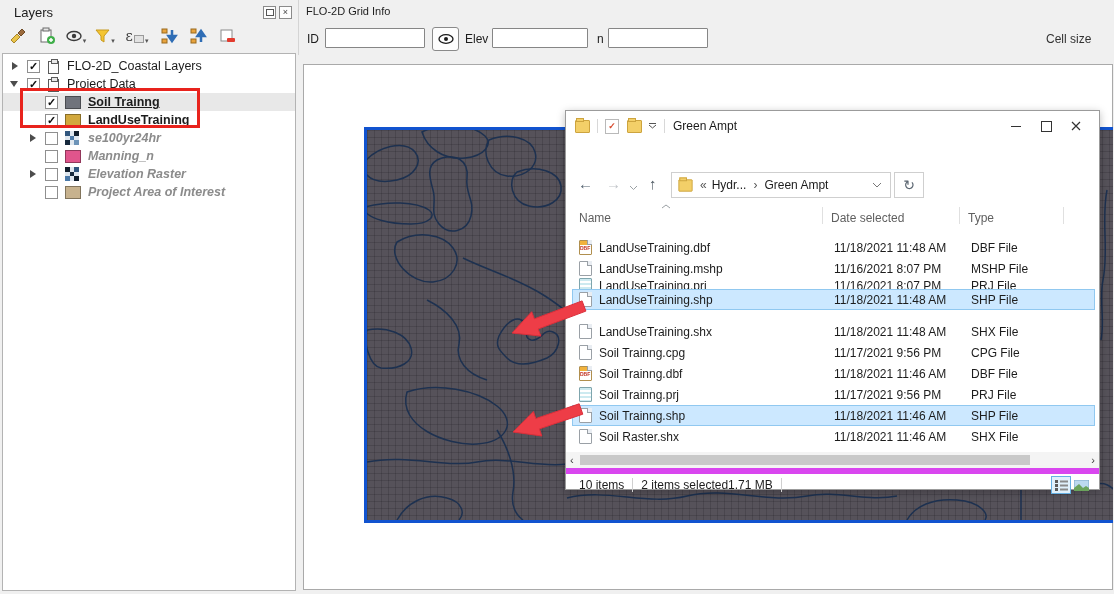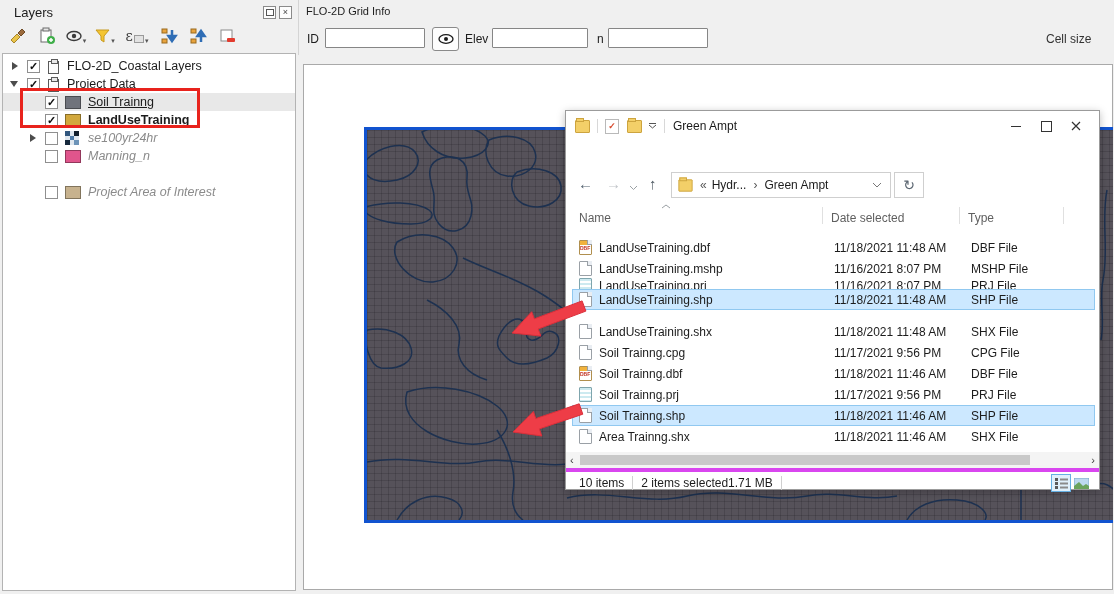--- a/index.html
+++ b/index.html
@@ -23,21 +23,21 @@
   .tree{left:2px;top:53px;width:294px;height:538px;background:#fff;border:1px solid #b3b3b3;box-sizing:border-box}
   .trow{position:absolute;left:0;width:292px;height:18px;display:flex;align-items:center}
   .trow .lbl{font-size:12.5px;white-space:nowrap}
   .exp-r{width:0;height:0;border-left:6px solid #4c4c4c;border-top:4px solid transparent;border-bottom:4px solid transparent;position:absolute}
   .exp-d{width:0;height:0;border-top:6px solid #4c4c4c;border-left:4px solid transparent;border-right:4px solid transparent;position:absolute}
   .cbx{position:absolute;width:13px;height:13px;border:1px solid #8f8f8f;background:#fff;box-sizing:border-box;
        display:flex;align-items:center;justify-content:center;font-size:11px;font-weight:bold;color:#111;line-height:1}
   .grp-ico{position:absolute;width:11px;height:13px;border:1px solid #5a5a5a;background:#fcfcfc;box-sizing:border-box}
   .grp-ico::after{content:"";position:absolute;left:2px;top:-3px;width:5px;height:3px;border:1px solid #5a5a5a;background:#e9e9e9}
   .swatch{position:absolute;width:16px;height:13px;border:1px solid rgba(0,0,0,.35);box-sizing:border-box}
-  .it{font-style:italic;color:#8b8b8b;font-weight:400}
+  .it{font-style:italic;color:#8b8b8b;font-weight:700}
   .annot-rect{border:3px solid #e8231d;box-sizing:border-box;z-index:10}
   
   .canvas{left:303px;top:64px;width:810px;height:526px;background:#fff;border:1px solid #a9a9a9;box-sizing:border-box}
   .mappoly{position:absolute;left:60px;top:62px;width:749px;height:396px;background:#56525a;
            border:3px solid #1153cf;border-right:none;box-sizing:border-box;
            background-image:
              repeating-linear-gradient(to right, rgba(20,18,24,.18) 0 1px, transparent 1px 7px),
              repeating-linear-gradient(to bottom, rgba(20,18,24,.18) 0 1px, transparent 1px 7px)}
   
   .win{left:565px;top:110px;width:535px;height:380px;background:#fff;border:1px solid #9b9b9b;
@@ -165,21 +165,21 @@
   </div>
   <div class="trow" style="top:21px">
     <span class="exp-d" style="left:7px"></span>
     <span class="cbx" style="left:24px">✓</span>
     <span class="grp-ico" style="left:45px;top:4px"></span>
     <span class="lbl" style="position:absolute;left:64px">Project Data</span>
   </div>
   <div class="trow" style="top:39px;background:#e8e8e8">
     <span class="cbx" style="left:42px">✓</span>
     <span class="swatch" style="left:62px;background:#70737c"></span>
-    <span class="lbl" style="position:absolute;left:85px;font-weight:normal;text-decoration:underline">Soil Trainng</span>
+    <span class="lbl" style="position:absolute;left:85px;font-weight:bold;text-decoration:underline">Soil Trainng</span>
   </div>
   <div class="trow" style="top:57px">
     <span class="cbx" style="left:42px">✓</span>
     <span class="swatch" style="left:62px;background:#d2a83d"></span>
     <span class="lbl" style="position:absolute;left:85px;font-weight:bold">LandUseTraining</span>
   </div>
   <div class="trow" style="top:75px">
     <span class="exp-r" style="left:27px"></span>
     <span class="cbx" style="left:42px"></span>
     <span style="position:absolute;left:62px;top:2px">
@@ -191,20 +191,35 @@
           <rect y="9" width="5" height="5" fill="#17293c"></rect>
           <rect x="9" y="9" width="5" height="5" fill="#6d94b8"></rect>
         </svg>
     </span>
     <span class="lbl it" style="position:absolute;left:85px">se100yr24hr</span>
   </div>
   <div class="trow" style="top:93px">
     <span class="cbx" style="left:42px"></span>
     <span class="swatch" style="left:62px;background:#e0558c"></span>
     <span class="lbl it" style="position:absolute;left:85px">Manning_n</span>
+  </div>
+  <div class="trow" style="top:111px">
+    <span class="exp-r" style="left:27px"></span>
+    <span class="cbx" style="left:42px"></span>
+    <span style="position:absolute;left:62px;top:2px">
+      <svg width="14" height="14" viewBox="0 0 14 14">
+          <rect width="14" height="14" fill="#dfe7ef"></rect>
+          <rect width="5" height="5" fill="#101d2b"></rect>
+          <rect x="9" width="5" height="5" fill="#30567e"></rect>
+          <rect x="5" y="5" width="4" height="4" fill="#17293c"></rect>
+          <rect y="9" width="5" height="5" fill="#4b79a8"></rect>
+          <rect x="9" y="9" width="5" height="5" fill="#101d2b"></rect>
+        </svg>
+    </span>
+    <span class="lbl it" style="position:absolute;left:85px">Elevation Raster</span>
   </div>
   <div class="trow" style="top:129px">
     <span class="cbx" style="left:42px"></span>
     <span class="swatch" style="left:62px;background:#c7b28e"></span>
     <span class="lbl it" style="position:absolute;left:85px">Project Area of Interest</span>
   </div>
 </div>
 <div class="abs annot-rect" style="left:20px;top:88px;width:180px;height:40px"></div>
 
 <div class="abs canvas">
@@ -352,32 +367,32 @@
     <span class="ftype">PRJ File</span>
   </div>
   <div class="frow sel" style="top:294px">
     <span class="ficon"></span>
     <span class="fname">Soil Trainng.shp</span>
     <span class="fdate">11/18/2021 11:46 AM</span>
     <span class="ftype">SHP File</span>
   </div>
   <div class="frow" style="top:315px">
     <span class="ficon"></span>
-    <span class="fname">Area Trainng.shx</span>
+    <span class="fname">Soil Raster.shx</span>
     <span class="fdate">11/18/2021 11:46 AM</span>
     <span class="ftype">SHX File</span>
   </div>
 
   <div style="position:absolute;left:0;top:341px;width:100%;height:16px;background:#f4f4f4;display:flex;align-items:center">
     <span style="margin-left:4px;font-size:11px;color:#404040;line-height:1">‹</span>
     <div style="margin-left:6px;width:450px;height:10px;background:#c9c9c9"></div>
     <span style="position:absolute;right:4px;font-size:11px;color:#404040;line-height:1">›</span>
   </div>
 
-  <div style="position:absolute;left:0;top:357px;width:100%;height:22px;display:flex;align-items:center;border-top:4px solid #d946ef">
+  <div style="position:absolute;left:0;top:357px;width:100%;height:22px;display:flex;align-items:center;border-top:6px solid #d946ef">
     <span style="margin-left:13px">10 items</span>
     <span class="sbar-sep"></span>
     <span>2 items selected</span>
     <span style="margin-left:0">1.71 MB</span>
     <span class="sbar-sep"></span>
     <span style="flex:1"></span>
     <span class="viewbtn on">
       <svg width="13" height="11" viewBox="0 0 13 11">
         <rect x="0" y="0" width="3" height="3" fill="#5a5a5a"></rect>
           <rect x="5" y="0.5" width="8" height="2" fill="#8a8a8a"></rect>

